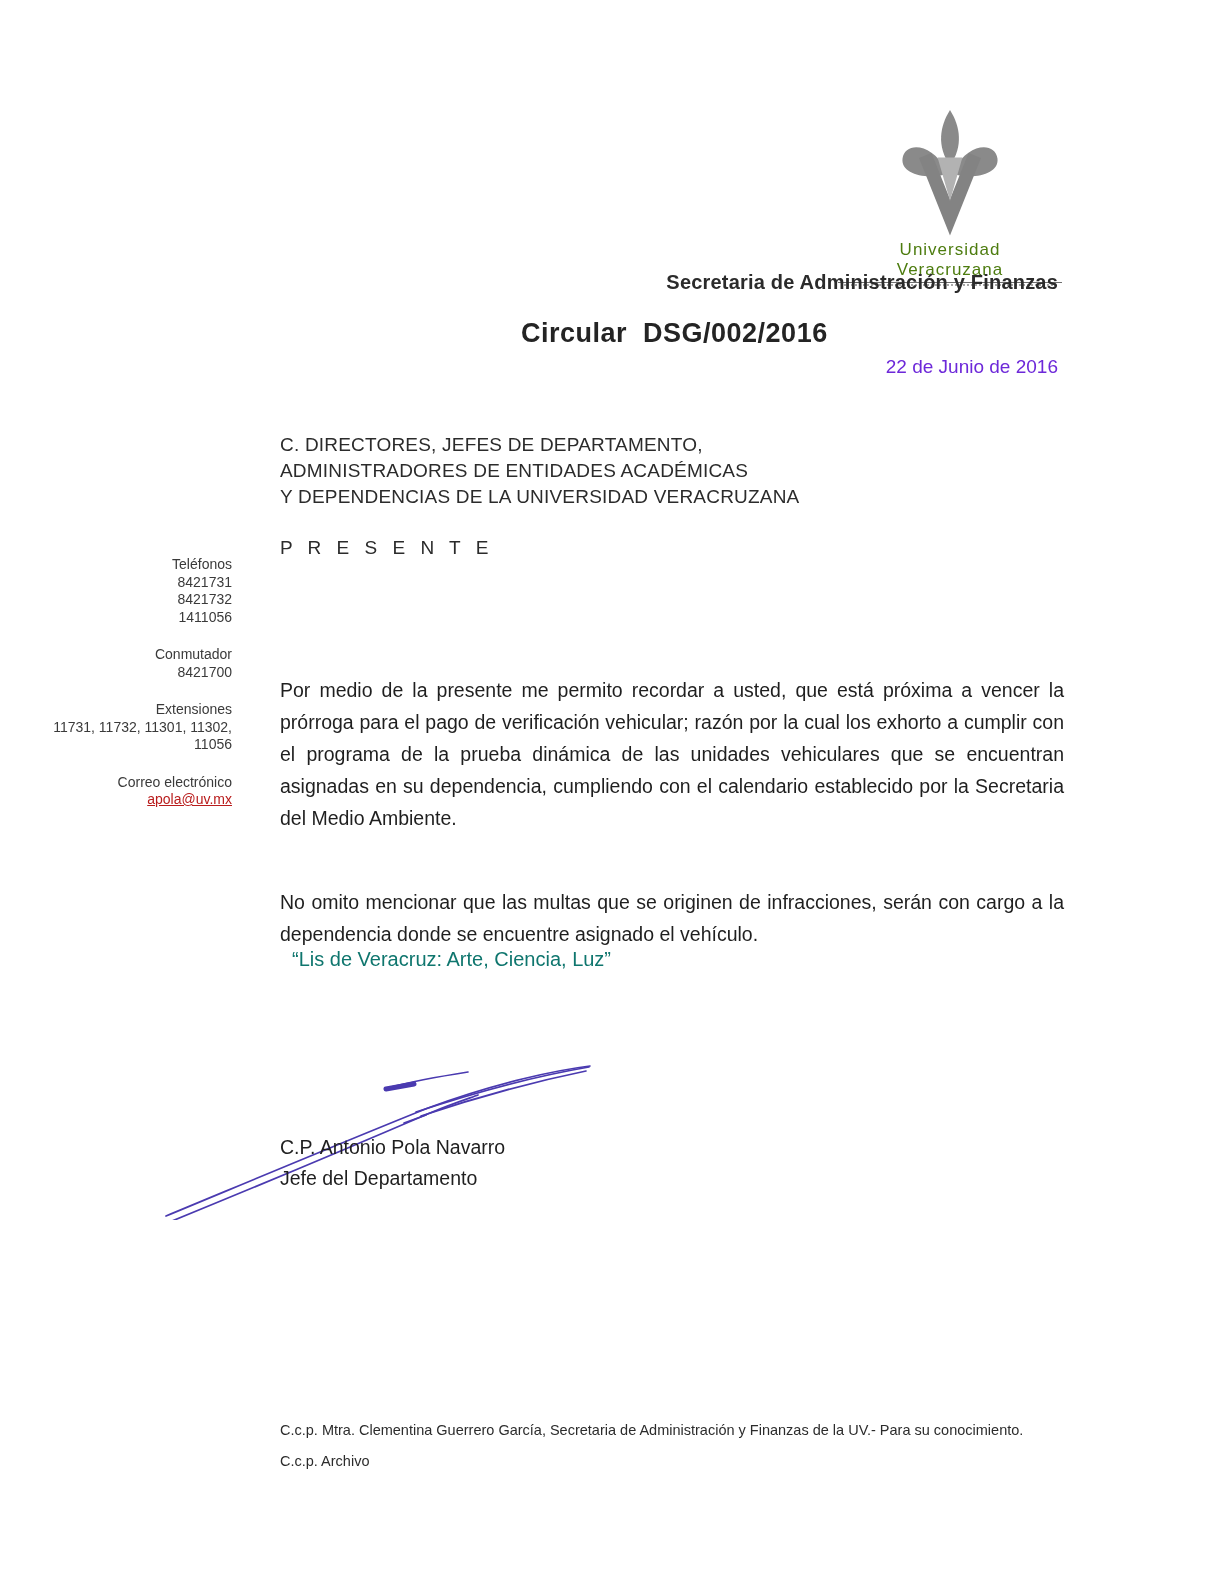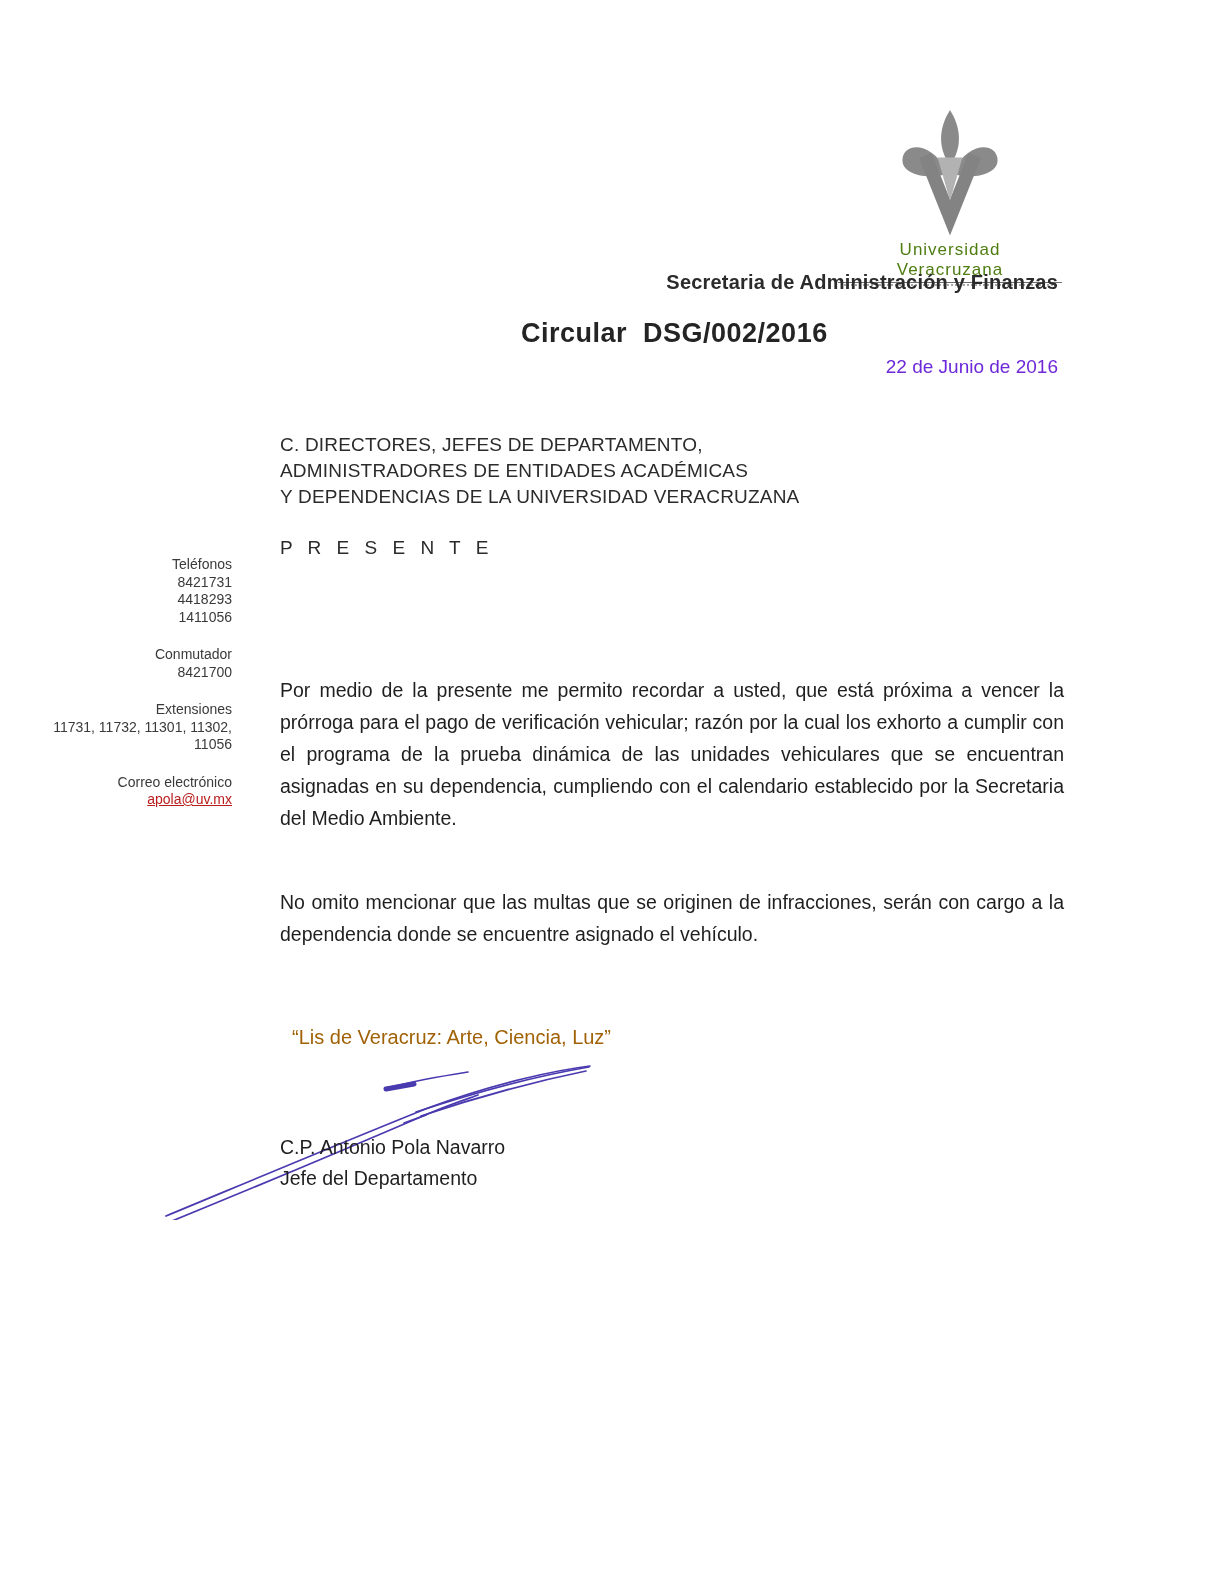--- a/index.html
+++ b/index.html
@@ -118,23 +118,23 @@
     line-height: 32px;
     text-align: justify;
     color: #1f1f1f;
   }
   .par1 { top: 654px; }
   .par2 { top: 866px; }
 
   .motto {
     position: absolute;
     left: 292px;
-    top: 1026px;
+    top: 948px;
     font-size: 20px;
-    color: #a16207;
+    color: #0f766e;
   }
 
   
   .signature-svg {
     position: absolute;
     left: 158px;
     top: 1040px;
     pointer-events: none;
   }
   .signer {
@@ -187,21 +187,21 @@
     <div>C. DIRECTORES, JEFES DE DEPARTAMENTO,</div>
     <div>ADMINISTRADORES DE ENTIDADES ACADÉMICAS</div>
     <div>Y DEPENDENCIAS DE LA UNIVERSIDAD VERACRUZANA</div>
     <div class="salutation">P R E S E N T E</div>
   </div>
 
   <div class="sidebar">
     <div class="group">
       <div>Teléfonos</div>
       <div>8421731</div>
-      <div>4418293</div>
+      <div>8421732</div>
       <div>1411056</div>
     </div>
     <div class="group">
       <div>Conmutador</div>
       <div>8421700</div>
     </div>
     <div class="group">
       <div>Extensiones</div>
       <div>11731, 11732, 11301, 11302,</div>
       <div>11056</div>
@@ -227,14 +227,18 @@
       <path d="M228 49 L 256 44" stroke-width="5"></path>
       <path d="M246 83 L 268 75"></path>
     </g>
   </svg>
 
   <div class="signer">
     <div>C.P. Antonio Pola Navarro</div>
     <div>Jefe del Departamento</div>
   </div>
 
+  <div class="footer">
+    <div>C.c.p. Mtra. Clementina Guerrero García, Secretaria de Administración y Finanzas de la UV.- Para su conocimiento.</div>
+    <div>C.c.p. Archivo</div>
+  </div>
 
 </div>
 
 </body></html>

